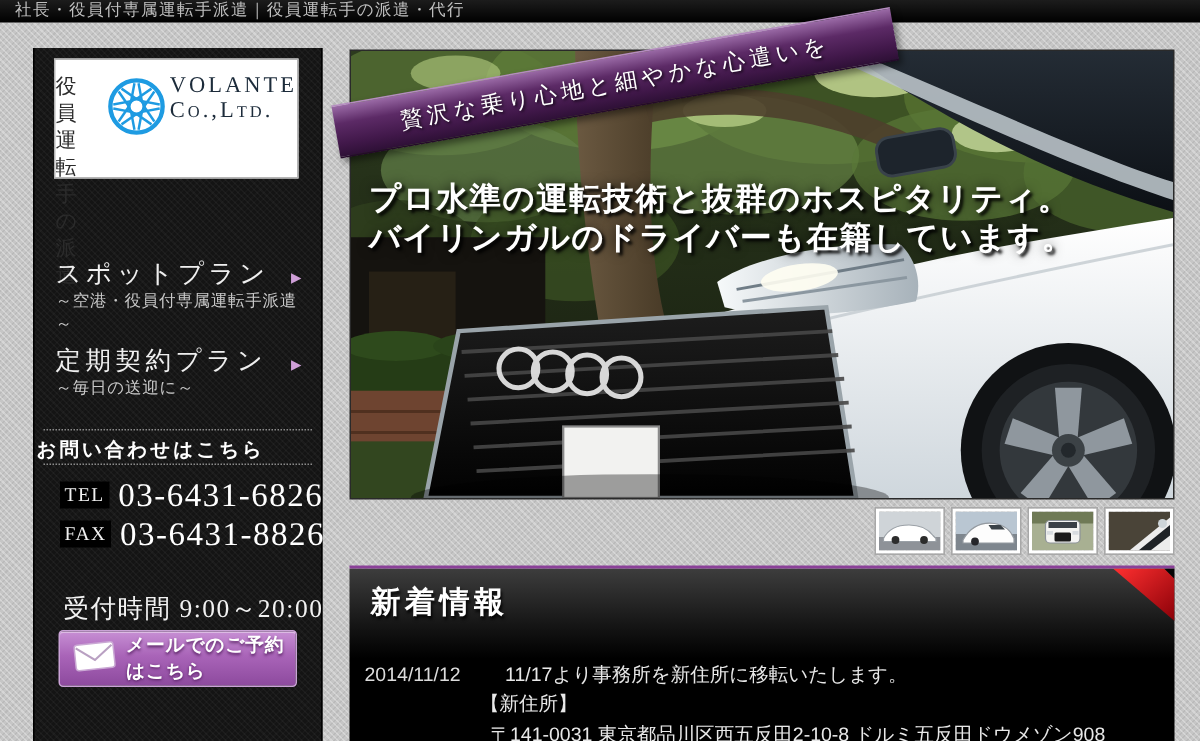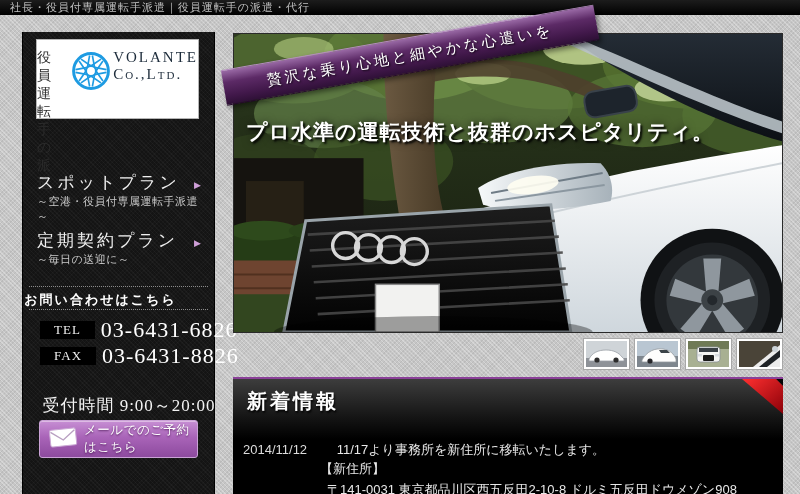--- a/index.html
+++ b/index.html
@@ -57,40 +57,40 @@
   .dotted{left:6px;width:179px;border-top:1px dotted #8a8a8a;height:0;}
   .dot1{top:254px;} .dot2{top:277px;}
   .contact-heading{
     left:0;top:259px;width:155px;text-align:center;
     font-size:13px;font-weight:bold;color:#fff;letter-spacing:2px;
   }
   .tel-row{left:17px;width:170px;display:flex;align-items:center;}
   .tel-1{top:285px;} .tel-2{top:311px;}
   .tel-chip{
     font-family:"Liberation Serif","DejaVu Serif",serif;
-    font-size:13px;color:#f0f0f0;background:#000;padding:1px 14px;margin-right:6px;
+    font-size:13px;color:#f0f0f0;background:#000;padding:1px 3px;margin-right:6px;
     letter-spacing:1px;
   }
   .tel-num{
     font-family:"Liberation Serif","DejaVu Serif",serif;
     font-size:22px;color:#fff;letter-spacing:1px;white-space:nowrap;
   }
   .hours{
     left:0;top:362px;width:212px;text-align:center;
     font-family:"Liberation Serif","DejaVu Serif",serif;
     font-size:17px;color:#f2f2f2;letter-spacing:1px;
   }
   .mail-button{
     left:16px;top:388px;width:159px;height:38px;cursor:pointer;
     background:linear-gradient(180deg,#c78fd4 0%,#a964b8 45%,#8d4a9e 100%);
     border:1px solid #caa2d6;border-radius:3px;
     display:flex;align-items:center;box-sizing:border-box;padding-left:8px;
     box-shadow:inset 0 1px 0 rgba(255,255,255,.4);
   }
-  .mail-label{font-size:12.5px;font-weight:normal;color:#fff;
+  .mail-label{font-size:12.5px;font-weight:bold;color:#fff;
     text-shadow:0 1px 2px rgba(60,10,70,.8);letter-spacing:0.5px;margin-left:6px;}
   
   .hero{left:233px;top:33px;width:550px;height:300px;}
   .hero-photo{position:absolute;left:0;top:0;width:550px;height:300px;border:1px solid #2a2a2a;box-sizing:border-box;overflow:hidden;}
   .hero-ribbon{
     position:absolute;left:-9px;top:37px;width:378px;height:34px;
     transform:rotate(-10deg);transform-origin:left center;
     background:linear-gradient(180deg,#9a6aa6 0%,#5c2a66 35%,#41184a 75%,#2e1036 100%);
     border-top:1px solid #b58cc0;border-bottom:1px solid #240a2a;
     display:flex;align-items:center;justify-content:center;
@@ -322,20 +322,21 @@
       <ellipse cx="200" cy="300" rx="160" ry="16" fill="#000" opacity=".35"></ellipse>
     </svg>
   </div>
 
   <div class="hero-ribbon">
     <span>贅沢な乗り心地と細やかな心遣いを</span>
   </div>
 
   <div class="hero-headline">
     <div>プロ水準の運転技術と抜群のホスピタリティ。</div>
+    <div>バイリンガルのドライバーも在籍しています。</div>
   </div>
 </div>
 
 <div class="abs thumbs">
   <div class="thumb">
     <svg width="41" height="26" viewBox="0 0 41 26">
       <rect width="41" height="26" fill="#cfd4d8"></rect>
       <rect y="17" width="41" height="9" fill="#8e9298"></rect>
       <path d="M3,18 C6,12 12,9 20,9 C28,9 33,12 36,16 L38,18 L38,20 L3,20 Z" fill="#fff" stroke="#9aa0a6" stroke-width="0.8"></path>
       <circle cx="11" cy="19" r="2.6" fill="#2c2c2c"></circle>

